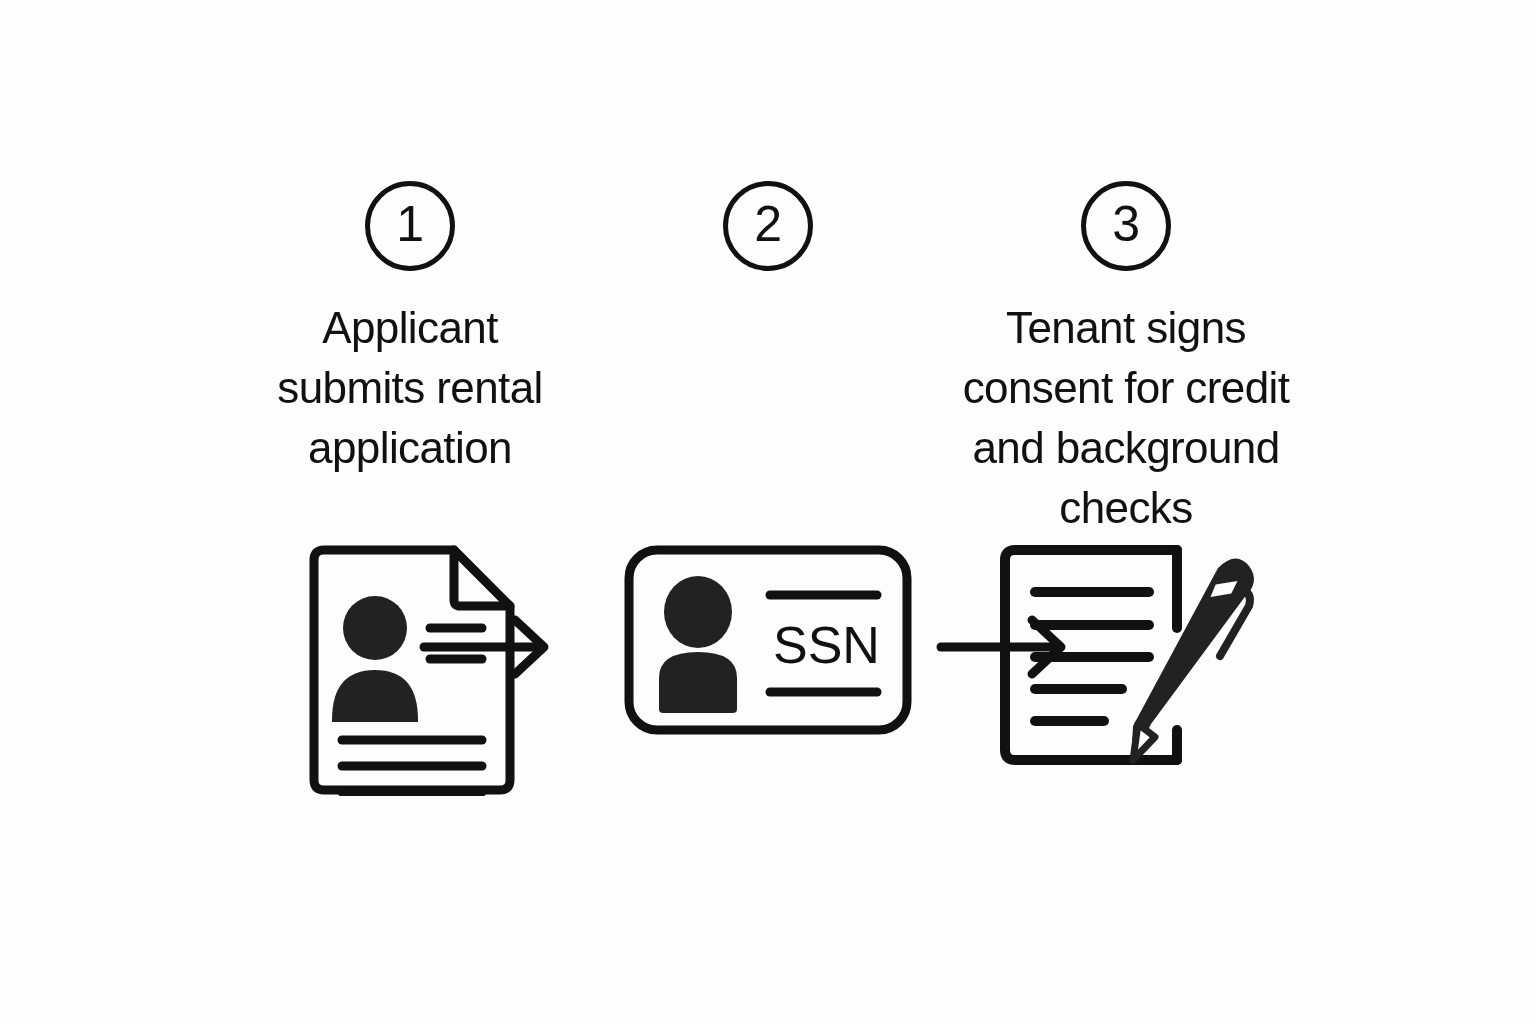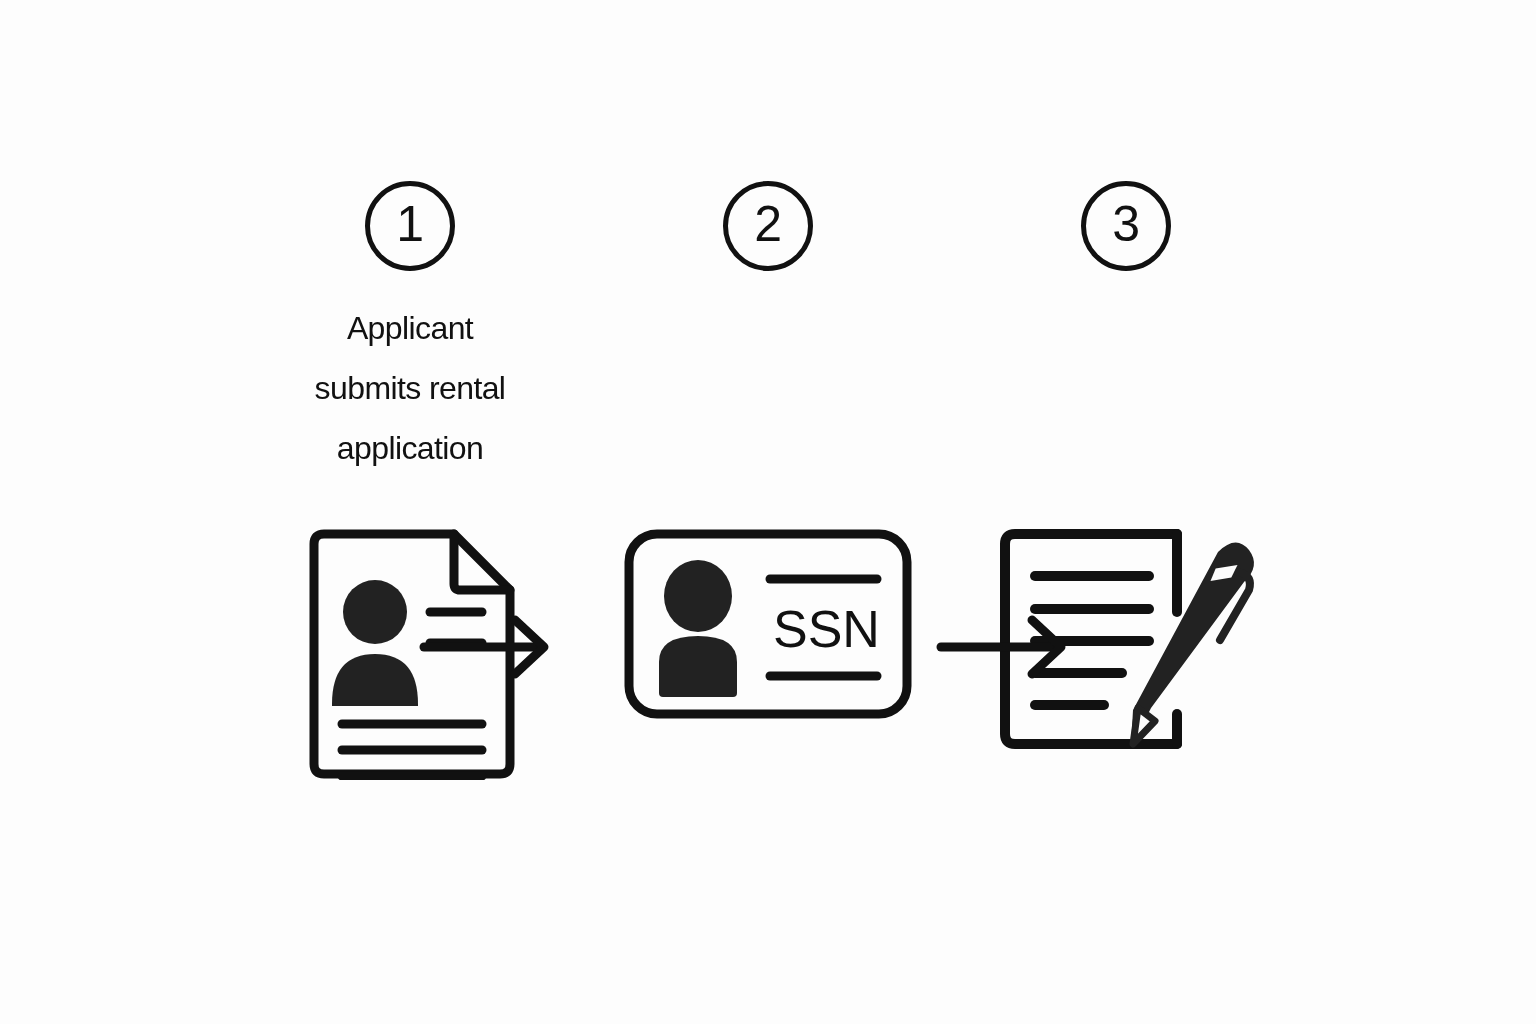--- a/index.html
+++ b/index.html
@@ -63,33 +63,33 @@
     line-height: 1;
     font-weight: 400;
     letter-spacing: -0.5px;
     color: #111111;
     display: block;
     transform: translateY(-2px);
   }
 
   .step-label {
     margin-top: 24px;
-    font-size: 32px;
+    font-size: 44px;
     line-height: 60px;
     font-weight: 400;
     text-align: center;
     color: #111111;
     letter-spacing: -0.6px;
     white-space: pre-line;
     width: 340px;
   }
 
   .icon-wrap {
     position: absolute;
-    top: 528px;
+    top: 544px;
     left: 0;
     width: 330px;
     display: flex;
     align-items: center;
     justify-content: center;
   }
 
   .arrow {
     position: absolute;
     top: 612px;
@@ -159,20 +159,24 @@
       </svg>
     </div>
   </div>
 
   <div class="step step-3">
     <div class="badge-wrap">
       <div class="step-badge">
         <span>3</span>
       </div>
     </div>
+    <div class="step-label">Tenant signs
+consent for credit
+and background
+checks</div>
 
     <div class="icon-wrap">
       <svg width="270" height="232" viewBox="0 0 270 232">
 
         <path d="M186 6 L24 6 Q14 6 14 16 L14 206 Q14 216 24 216 L186 216" fill="none" stroke="#111111" stroke-width="10" stroke-linecap="round" stroke-linejoin="round"></path>
         <path d="M186 6 L186 84" fill="none" stroke="#111111" stroke-width="10" stroke-linecap="round"></path>
         <path d="M186 186 L186 216" fill="none" stroke="#111111" stroke-width="10" stroke-linecap="round"></path>
 
         <line x1="44" y1="48" x2="158" y2="48" stroke="#111111" stroke-width="10" stroke-linecap="round"></line>
         <line x1="44" y1="81" x2="158" y2="81" stroke="#111111" stroke-width="10" stroke-linecap="round"></line>

